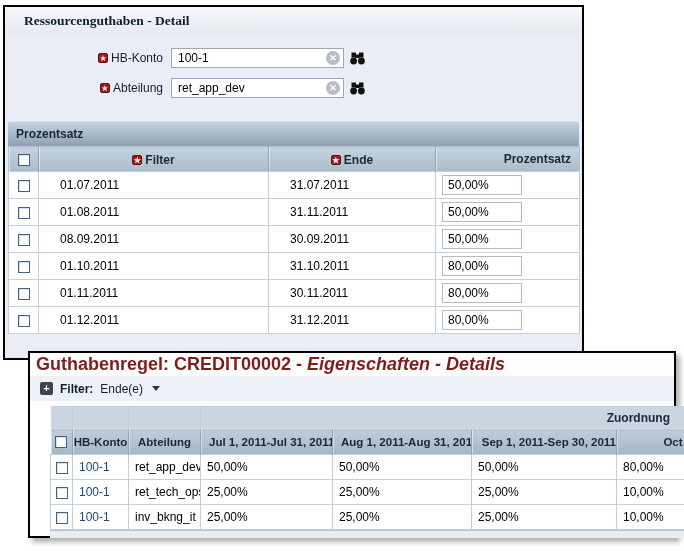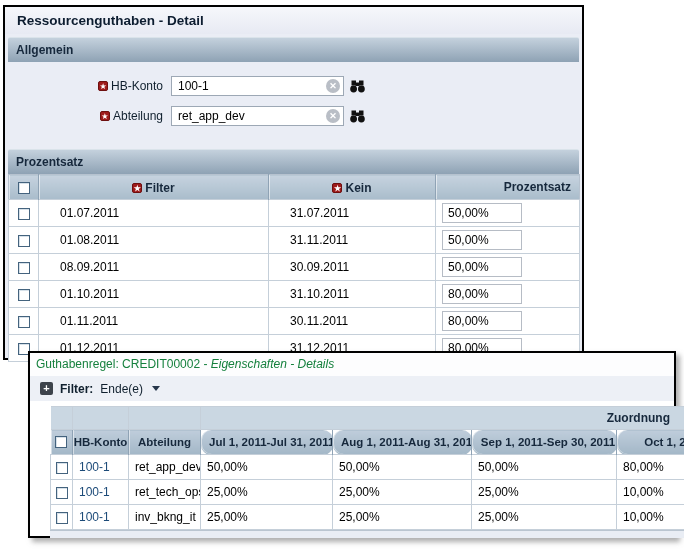--- a/index.html
+++ b/index.html
@@ -5,22 +5,22 @@
   * { margin:0; padding:0; box-sizing:border-box; }
   html,body { width:684px; height:551px; background:#fff; overflow:hidden;
     font-family:"Liberation Sans", sans-serif; }
   .stage { position:relative; width:684px; height:551px; background:#fff; }
 
   .window { position:absolute; border:2px solid #000; }
   .w1 { left:3px; top:5px; width:581px; height:355px; background:#eaedf5; }
   .w2 { left:28px; top:351px; width:648px; height:187px; background:#fff;
         box-shadow:4px 4px 5px rgba(110,110,110,0.55); }
 
-  .titlebar1 { height:27px; line-height:27px; padding-left:12px; background:linear-gradient(#f6f7fb,#e7eaf3);
-    font-weight:bold; font-size:13.5px; color:#0d1d30; }
+  .titlebar1 { height:27px; line-height:27px; padding-left:19px; background:linear-gradient(#f6f7fb,#e7eaf3);
+    font-weight:bold; font-size:13.5px; color:#0d1d30;font-family:Liberation Serif, serif; }
   .secbar { margin:3px 3px 0 3px; height:25px; line-height:25px; padding-left:8px;
     background:linear-gradient(#c4d1dd,#8ea2b4); border-top:1px solid #dae3ea;
     border-radius:2px 2px 0 0; font-weight:bold; font-size:12px; color:#16283c; }
 
   .form { padding:13px 0 11px 0; }
   .frow { display:flex; align-items:center; height:22px; margin-bottom:8px; }
   .flabel { width:158px; display:flex; justify-content:flex-end; align-items:center; gap:3px;
     font-size:12px; color:#10202e; }
   .req { display:inline-block; width:10px; height:10px; background:#9e1b1b; border:1px solid #6d0f0f;
     border-radius:2px; color:#fff; font-size:8px; line-height:9px; text-align:center; flex:0 0 auto; }
@@ -41,56 +41,53 @@
     padding-left:21px; overflow:hidden; white-space:nowrap; }
   .t1 td.cbcell, .t2 td.cbcell { padding:0; text-align:center; }
   .cb { display:inline-block; width:12px; height:12px; background:#fff; border:1px solid #44637e;
     box-shadow:inset 1px 1px 0 #d7e1e9; vertical-align:middle; }
   .hstar { display:inline-flex; align-items:center; justify-content:center; gap:3px; }
   input.pct { width:80px; height:20px; border:1px solid #b6bcc5; font-size:12px; font-family:inherit;
     padding-left:5px; color:#000; background:#fff; }
   td.pctcell { padding-left:6px; }
 
   .titlebar2 { height:23px; line-height:23px; padding-left:6px; background:#fdfdfe;
-    font-weight:normal; font-size:12px; color:#15803d; white-space:nowrap; }
+    font-weight:bold; font-size:18px; color:#7f1d1d; white-space:nowrap; }
   .filterbar { height:25px; background:#edf0f6; display:flex; align-items:center; gap:7px;
     padding-left:10px; font-size:12px; color:#10202e; }
   .plusicon { width:13px; height:13px; background:#3d434b; border-radius:2px; color:#fff;
     font-size:11px; line-height:12px; text-align:center; font-weight:bold; flex:0 0 auto; }
   .ddarrow { width:0; height:0; border-left:4px solid transparent; border-right:4px solid transparent;
     border-top:5px solid #26364a; margin-left:2px; }
 
   .t2clip { margin-top:5px; width:644px; overflow:hidden;margin-left:20px; }
   table.t2 { border-collapse:collapse; table-layout:fixed; width:712px; }
   .t2 tr.grow td { height:23px; background:#cad7e2; border-left:1px solid #9db0c0; }
   .t2 tr.grow td:first-child { border-left:none; }
   .t2 td.gz { text-align:right; padding-right:92px; font-weight:bold; font-size:12px; color:#16283c; }
   .t2 th { height:25px; background:linear-gradient(#bfcddb,#a3b7c7); border-left:1px solid #8fa3b5;
     box-shadow:inset 1px 0 0 rgba(255,255,255,0.5); font-weight:bold; font-size:11.5px; color:#16283c;
     text-align:center; white-space:nowrap; overflow:hidden; }
   .t2 th:first-child { border-left:none; }
-  .t2 th.dcol { text-align:center; padding-left:8px;border-radius:10px; }
+  .t2 th.dcol { text-align:right; padding-left:8px; }
   .t2 td { height:25px; background:#fff; border:1px solid #c5cfd9; font-size:12px; color:#000;
     padding-left:6px; white-space:nowrap; overflow:hidden; }
   .acctlink { color:#1c4a78; }
   .t2foot { height:8px; width:644px; background:#e9edf4; border-top:1px solid #bac5d0; }
 </style>
 </head>
 <body>
 
 <div class="stage">
 
   <div class="window w1">
     <div class="titlebar1">
       <span>Ressourcenguthaben - Detail</span>
     </div>
 
-    <div class="secbar">
-      <span>Allgemein</span>
-    </div>
 
     <div class="form">
       <div class="frow">
         <span class="flabel">
           <span class="req">★</span>
           <span>HB-Konto</span>
         </span>
         <span class="fieldwrap">
           <input type="text" value="100-1" style="">
           <span class="clearbtn">✕</span>
@@ -140,21 +137,21 @@
         </colgroup>
       <thead>
         <tr>
           <th><span class="cb"></span></th>
           <th><span class="hstar">
                 <span class="req">★</span>
                 <b>Filter</b>
               </span></th>
           <th><span class="hstar">
                 <span class="req">★</span>
-                <b>Kein</b>
+                <b>Ende</b>
               </span></th>
           <th class="hright">Prozentsatz</th>
         </tr>
       </thead>
       <tbody>
         <tr>
           <td class="cbcell"><span class="cb"></span></td>
           <td>01.07.2011</td>
           <td>31.07.2011</td>
           <td class="pctcell"><input class="pct" value="50,00%" style=""></td>

